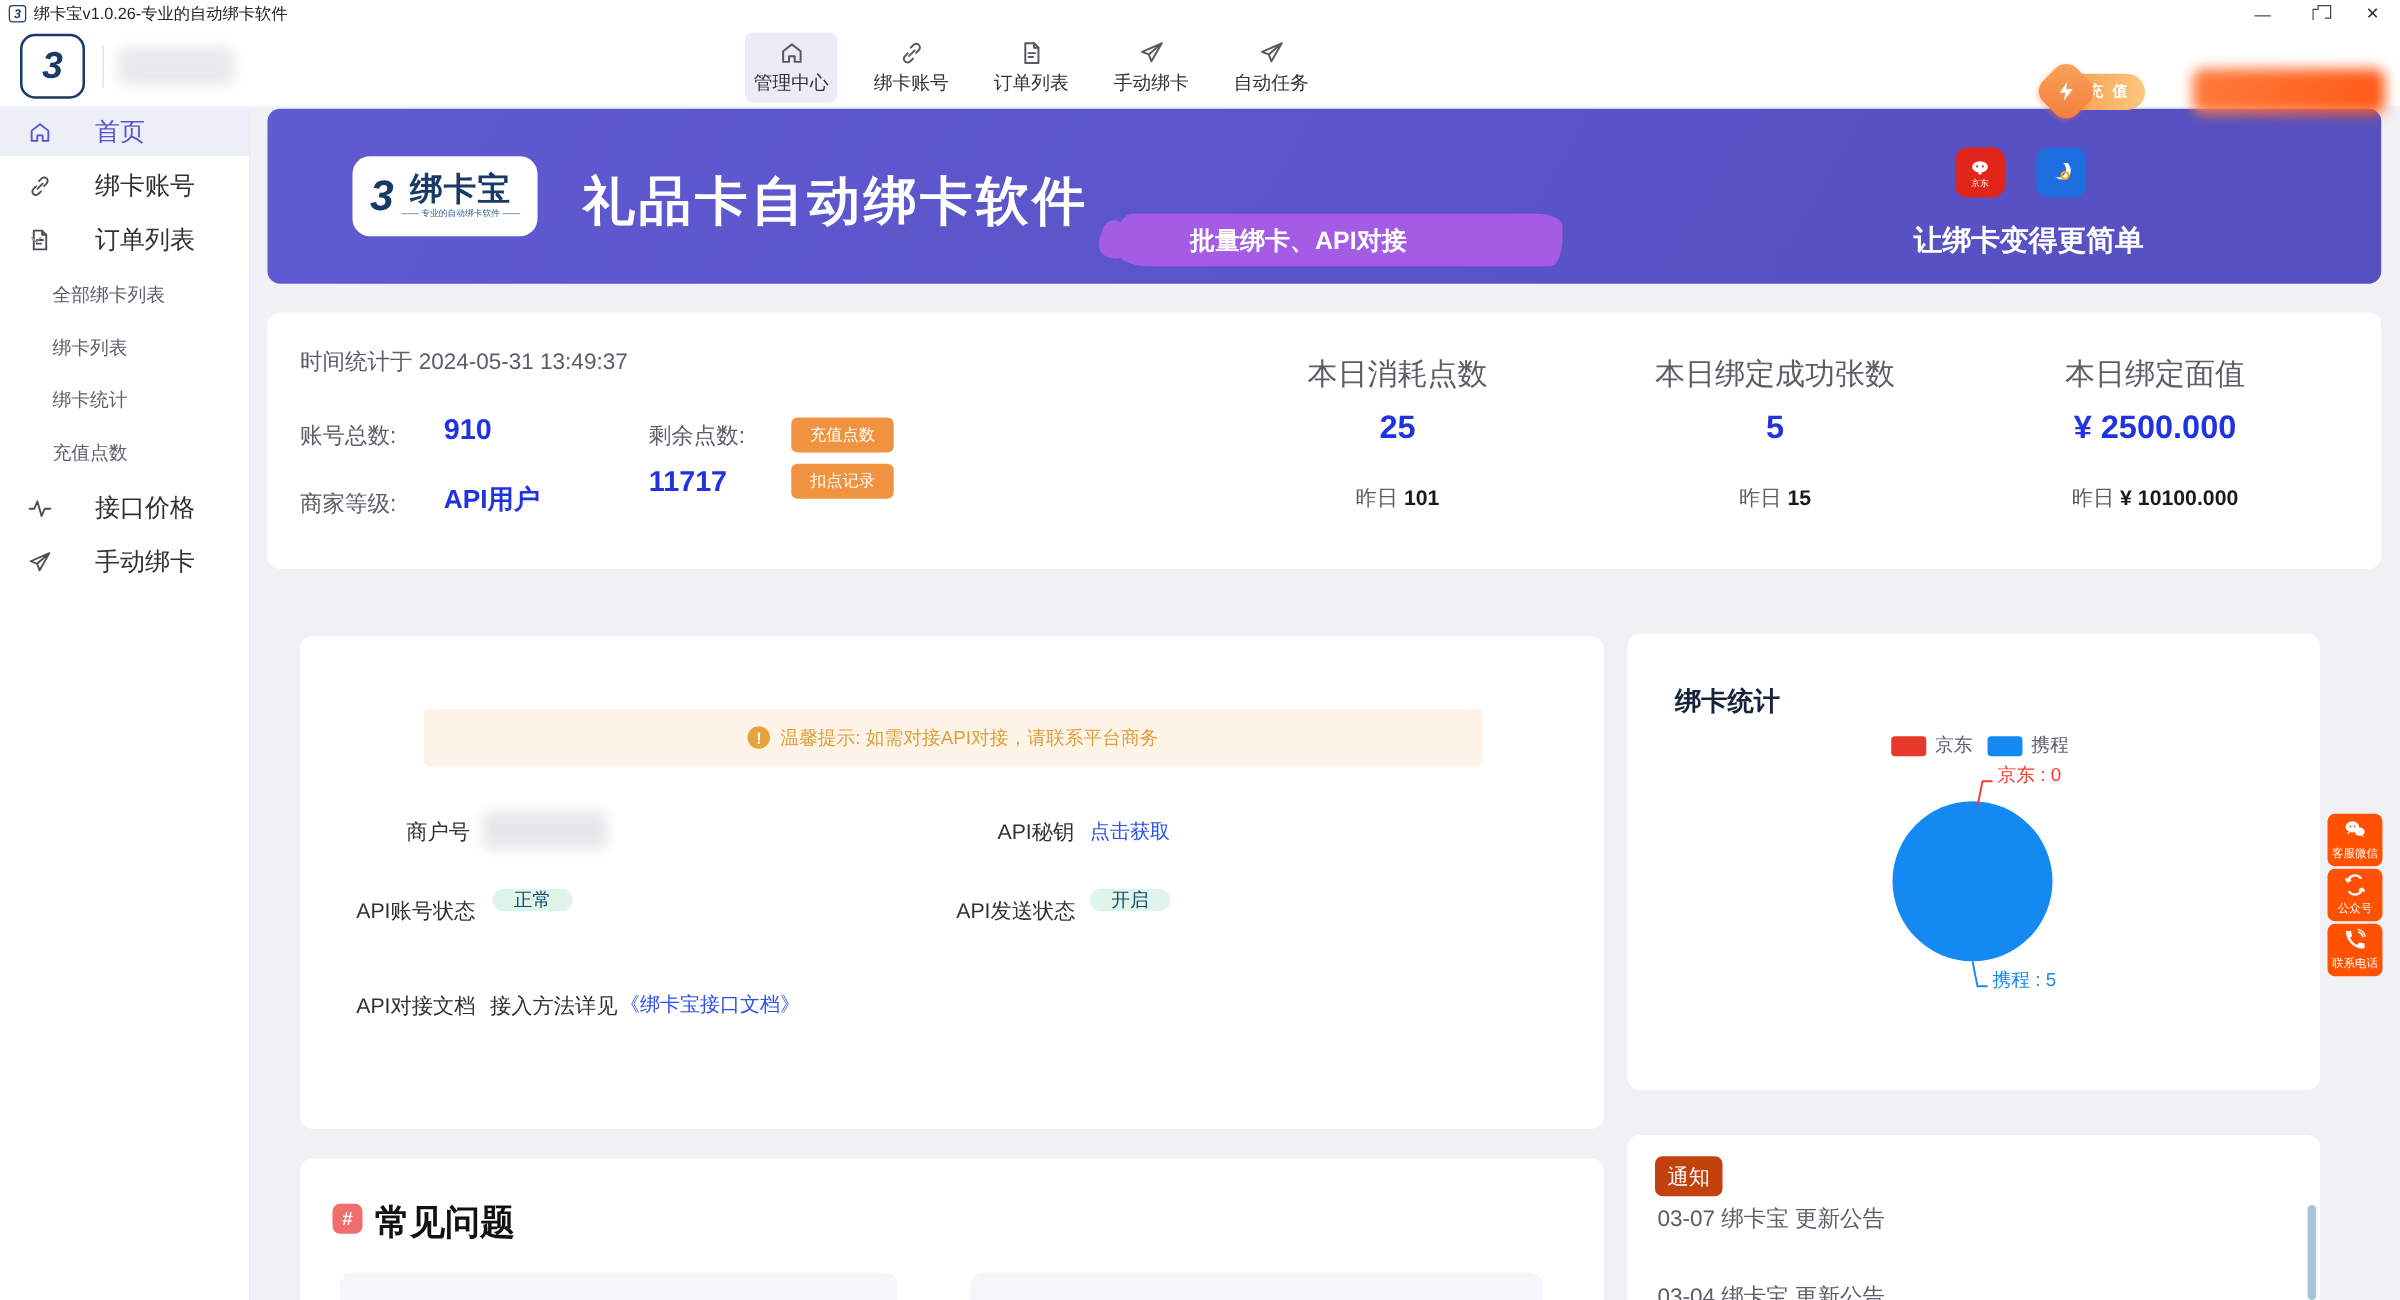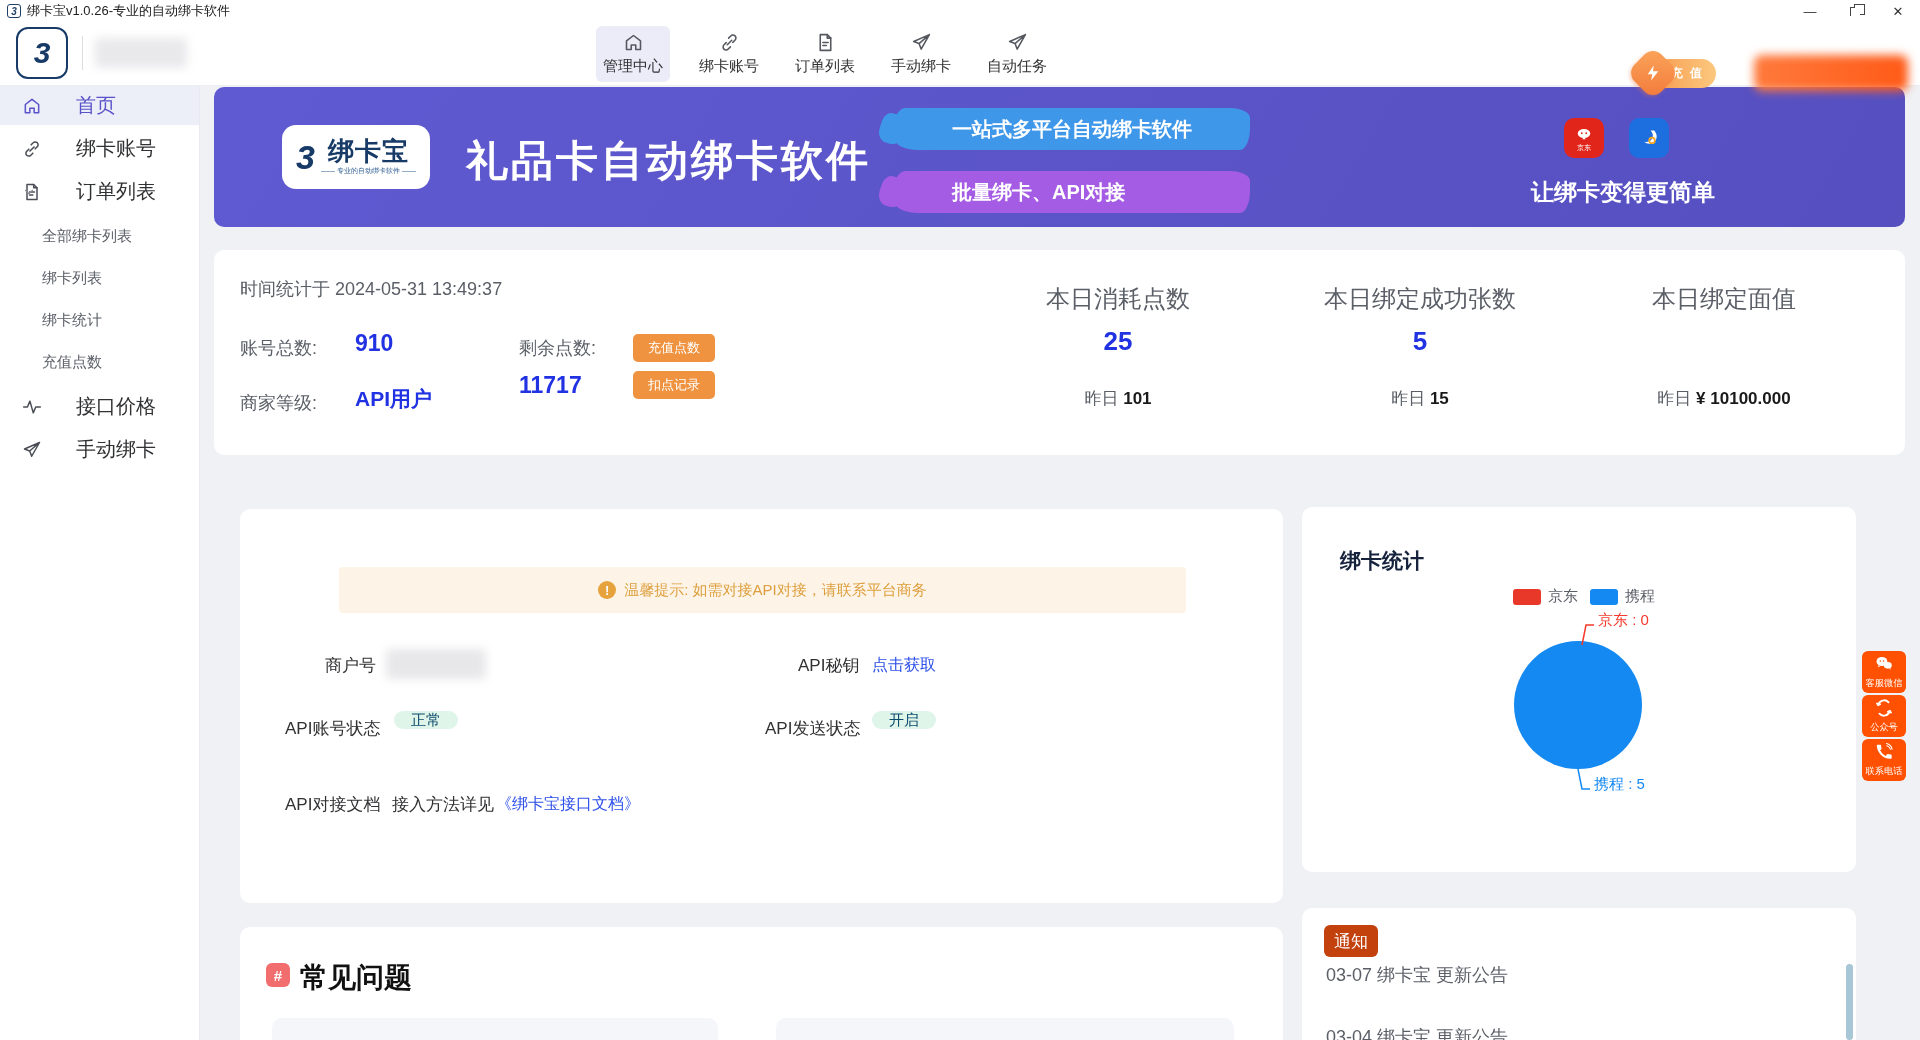--- a/index.html
+++ b/index.html
@@ -257,25 +257,20 @@
   <div class="banner">
     <div class="banner-logo-card">
       <span class="banner-logo-glyph">3</span>
       <span class="banner-logo-texts">
         <span class="banner-logo-title">绑卡宝</span>
         <span class="banner-logo-tagline">—— 专业的自动绑卡软件 ——</span>
       </span>
     </div>
     <div class="banner-title">礼品卡自动绑卡软件</div>
 
-    <div class="ribbon ribbon-top">
-      <span class="ribbon-shape"></span>
-      <span class="ribbon-blob"></span>
-      <span class="ribbon-text">一站式多平台自动绑卡软件</span>
-    </div>
     <div class="ribbon ribbon-bottom">
       <span class="ribbon-shape"></span>
       <span class="ribbon-blob"></span>
       <span class="ribbon-text">批量绑卡、API对接</span>
     </div>
 
     <div class="app-tile jd-tile">
       <svg viewBox="0 0 24 24" width="24" height="20">
           <ellipse cx="12" cy="9" rx="7.5" ry="5.5" fill="#fff"></ellipse>
           <circle cx="9.3" cy="8.6" r="1.1" fill="#e1251b"></circle>
@@ -315,20 +310,21 @@
       <div class="col-value">25</div>
       <div class="col-yesterday"><span>昨日</span> <b>101</b></div>
     </div>
     <div class="stat-col" style="left:1056px;">
       <div class="col-label">本日绑定成功张数</div>
       <div class="col-value">5</div>
       <div class="col-yesterday"><span>昨日</span> <b>15</b></div>
     </div>
     <div class="stat-col" style="left:1360px;">
       <div class="col-label">本日绑定面值</div>
+      <div class="col-value">¥ 2500.000</div>
       <div class="col-yesterday"><span>昨日</span> <b>¥ 10100.000</b></div>
     </div>
   </div>
 
   <div class="card api-panel">
     <div class="warn-box">
       <span class="warn-icon">!</span>
       <span class="warn-text">温馨提示: 如需对接API对接，请联系平台商务</span>
     </div>
 

